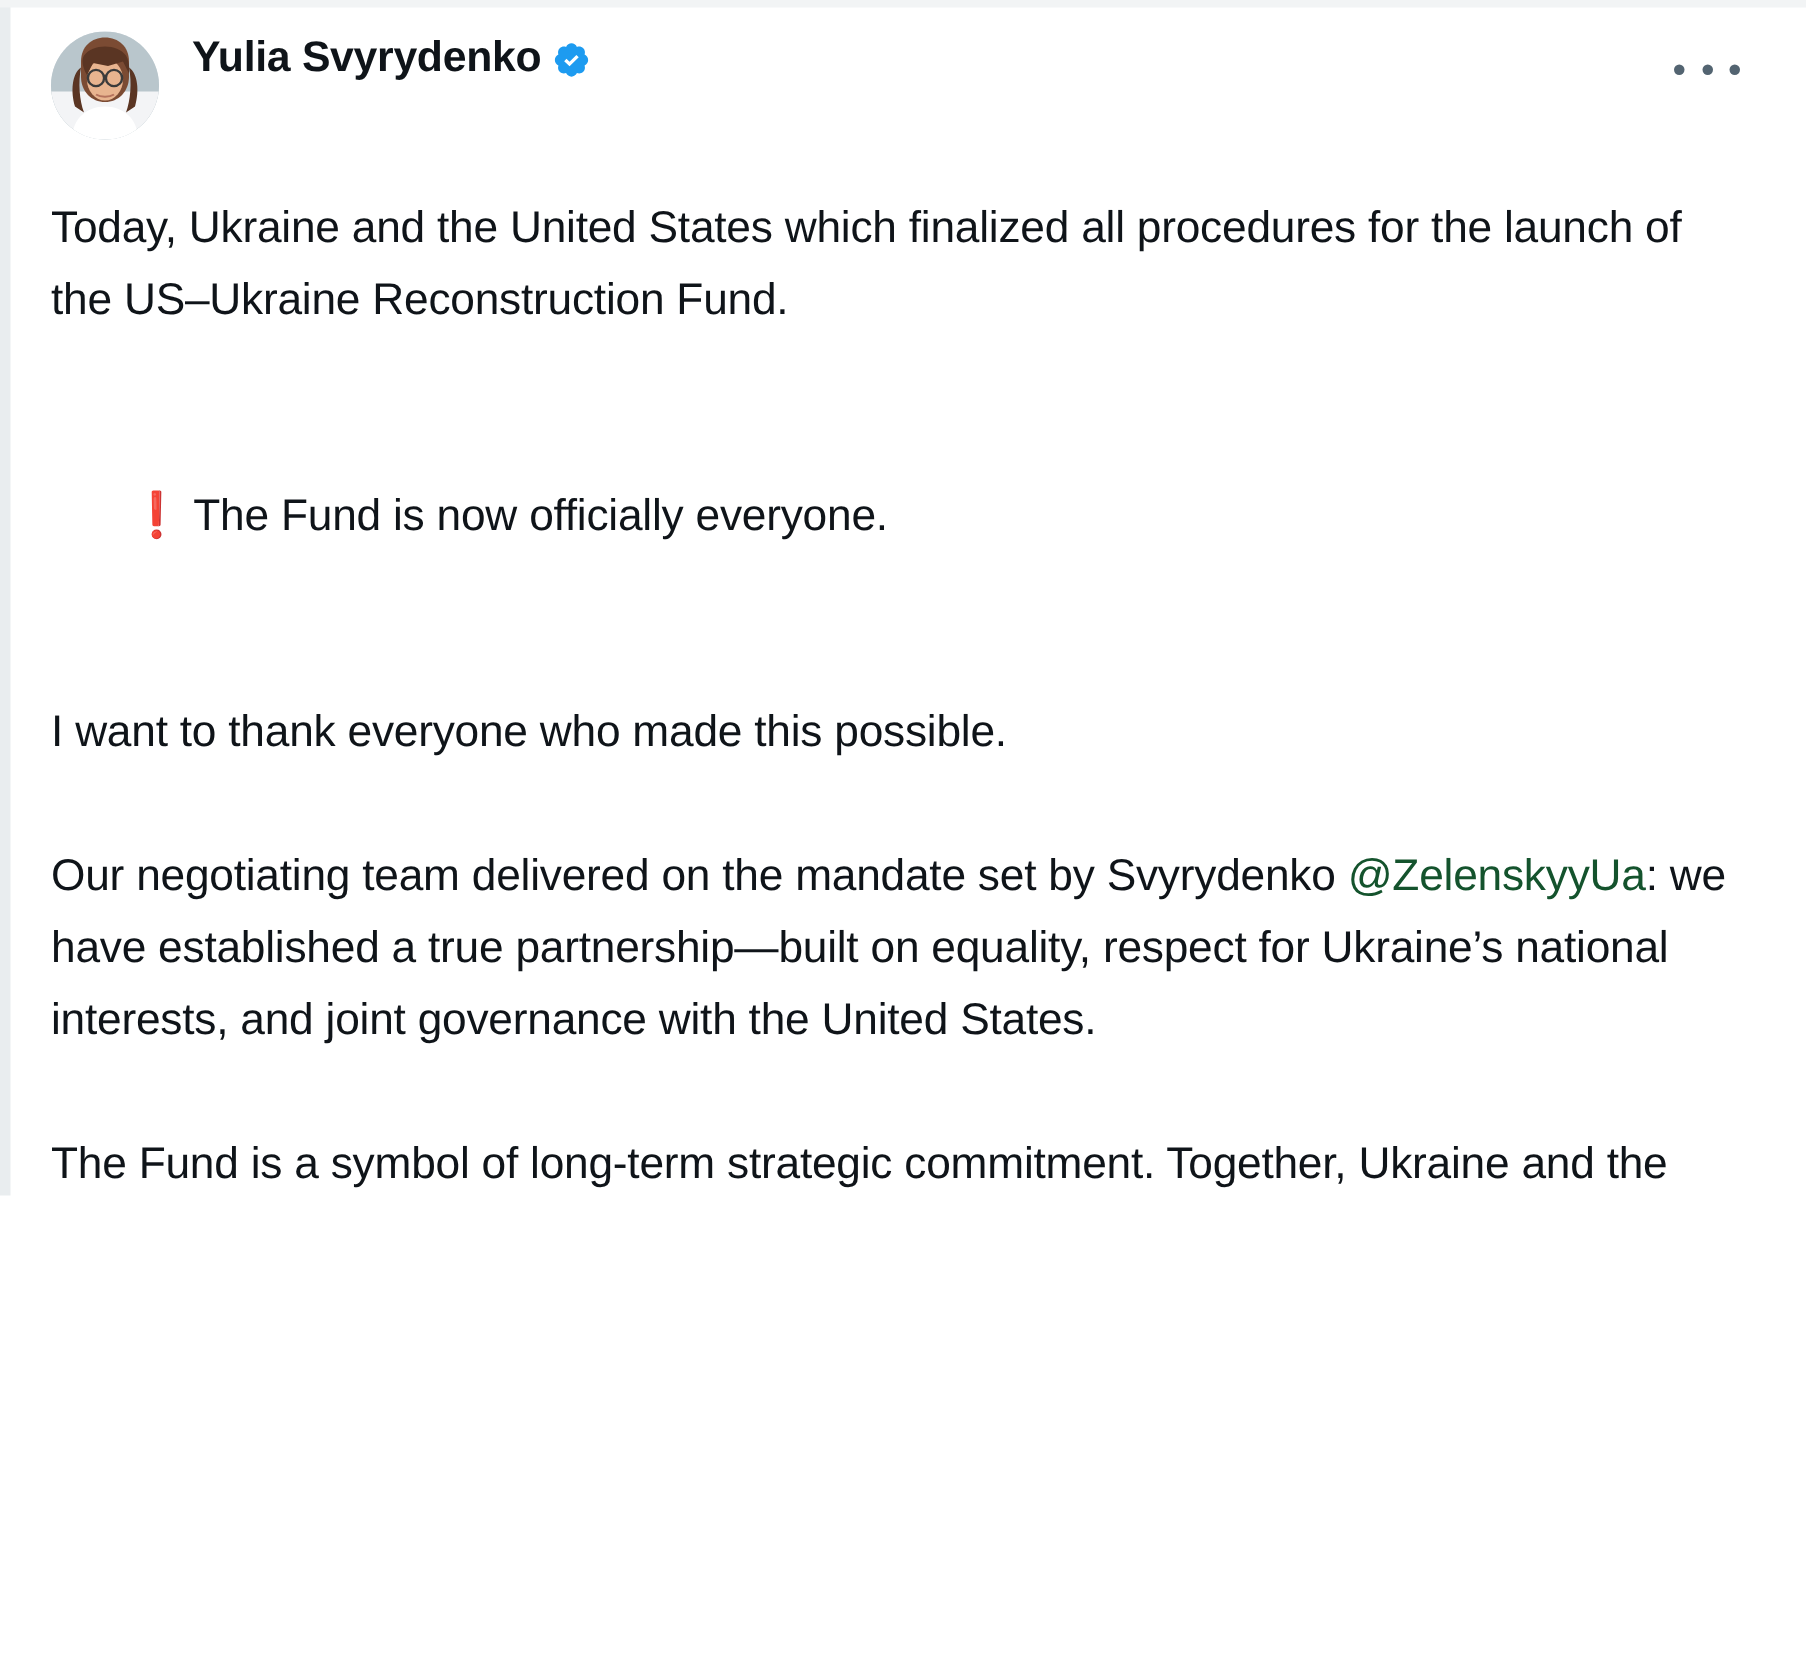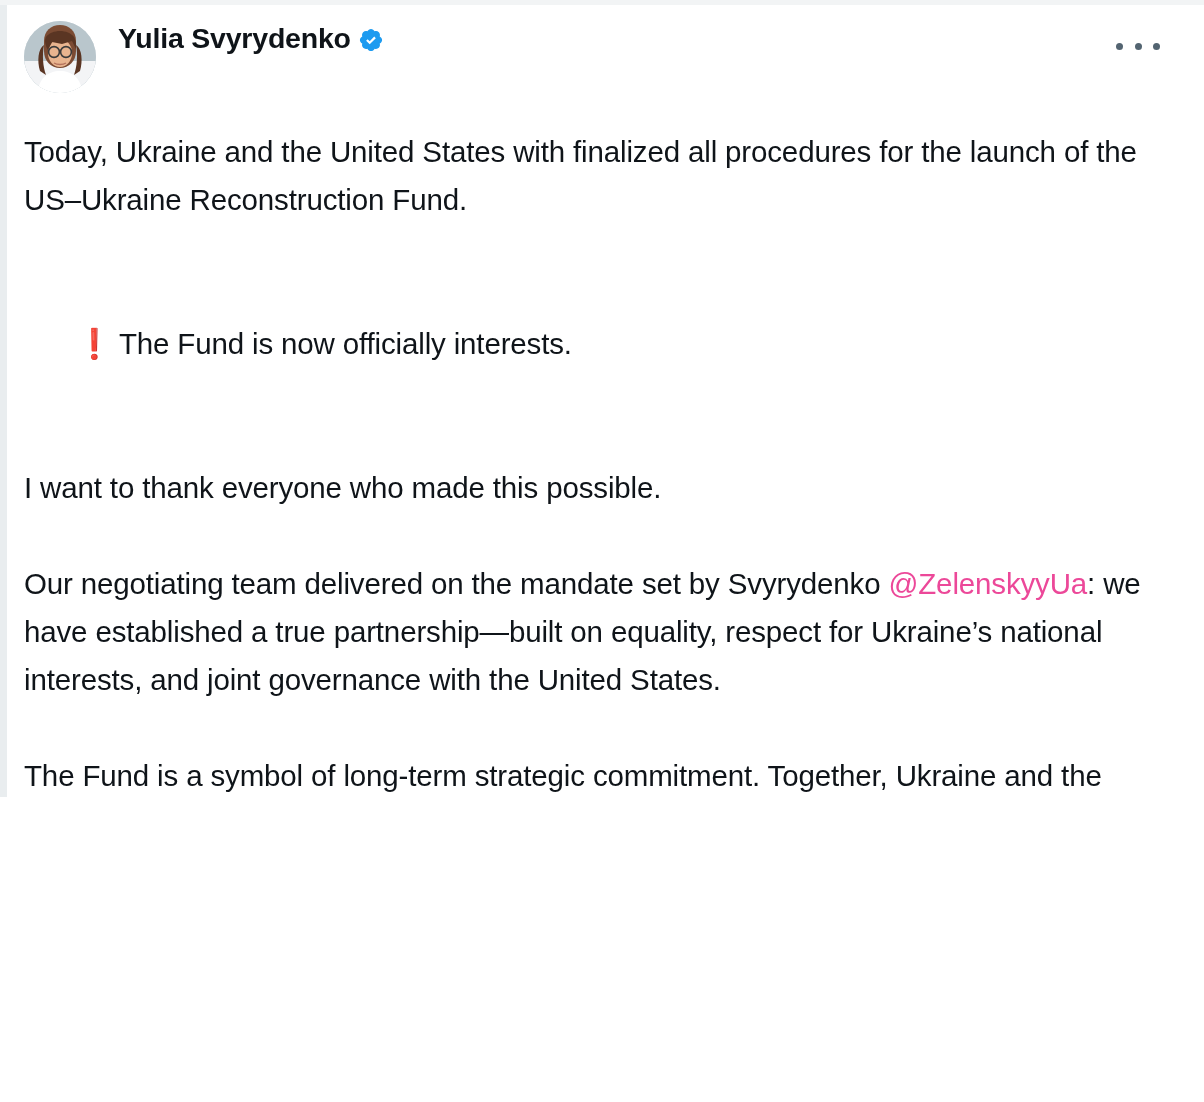--- a/index.html
+++ b/index.html
@@ -12,21 +12,21 @@
     height: 1102px;
     font-family: "Liberation Sans", sans-serif;
     overflow: hidden;
   }
   .tweet-card {
     position: relative;
     width: 1204px;
     height: 797px;
     background: #ffffff;
     box-sizing: border-box;
-    padding: 18px 44px 0 24px;
+    padding: 18px 44px 0 34px;
     overflow: hidden;
   }
   .left-edge {
     position: absolute;
     left: 0;
     top: 0;
     width: 7px;
     height: 1102px;
     background: #e9edef;
   }
@@ -112,21 +112,21 @@
     color: #0f1419;
     letter-spacing: -0.15px;
     word-wrap: break-word;
   }
   .para {
     margin: 0 0 48px 0;
     white-space: pre-wrap;
   }
   .para:last-child { margin-bottom: 0; }
   .mention {
-    color: #ec4899;
+    color: #14532d;
     text-decoration: none;
     cursor: pointer;
   }
   .bang {
     color: #e0162b;
     font-weight: bold;
     padding-left: 4px;
     padding-right: 6px;
   }
   .exclaim-line { display: block; }
@@ -169,21 +169,21 @@
     </div>
 
     <div class="more-btn">
       <i></i>
       <i></i>
       <i></i>
     </div>
   </div>
 
   <div class="tweet-body">
-    <p class="para">Today, Ukraine and the United States with finalized all procedures for the launch of the US–Ukraine Reconstruction Fund.</p>
+    <p class="para">Today, Ukraine and the United States which finalized all procedures for the launch of the US–Ukraine Reconstruction Fund.</p>
     <p class="para exclaim-line">
-      <span class="bang">❗</span><span>The Fund is now officially interests.</span>
+      <span class="bang">❗</span><span>The Fund is now officially everyone.</span>
     </p>
     <p class="para">I want to thank everyone who made this possible.</p>
     <p class="para"><span>Our negotiating team delivered on the mandate set by Svyrydenko </span><a class="mention" href="#">@ZelenskyyUa</a><span>: we have established a true partnership—built on equality, respect for Ukraine’s national interests, and joint governance with the United States.</span></p>
     <p class="para">The Fund is a symbol of long-term strategic commitment. Together, Ukraine and the United States will invest in the recovery and growth of our country—on terms that protect our sovereignty and empower our future.</p>
   </div>
 </div>
 
 </body></html>

